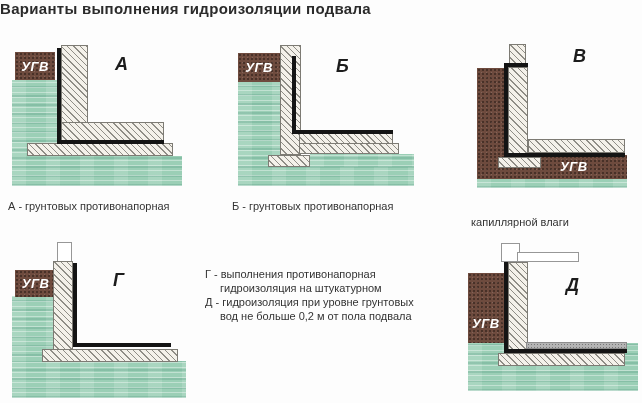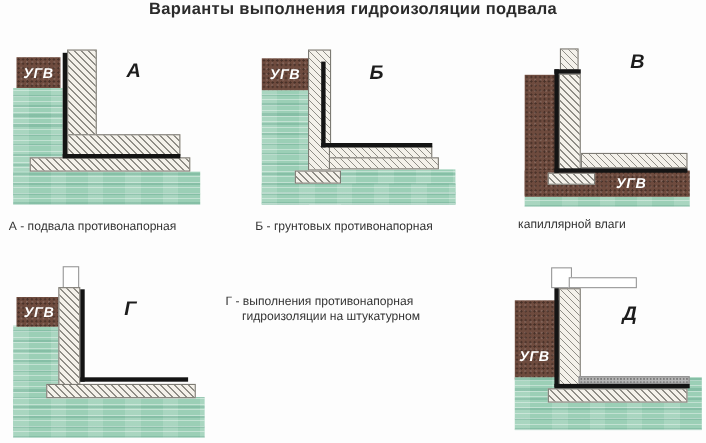--- a/index.html
+++ b/index.html
@@ -1,21 +1,21 @@
 <!DOCTYPE html>
 <html><head>
 <meta charset="utf-8">
 <style>
   * { margin:0; padding:0; box-sizing:border-box; }
   html,body { background:#ffffff; }
   body { font-family:"Liberation Sans","DejaVu Sans",sans-serif; }
   .stage { position:relative; width:642px; height:403px; background:#fdfdfd; overflow:hidden; }
 
   .title {
-    position:absolute; left:0; top:4; width:642px; text-align:center;
+    position:absolute; left:0; top:4; width:642px; 
     font-size:15px; font-weight:bold; color:#2b2b2b; letter-spacing:.3px;
   }
 
   .panel { position:absolute; }
   .panel > div, .panel > span { position:absolute; }
 
   
   .hatch {
     background-color:#f4f1ea;
     background-image:repeating-linear-gradient(45deg, transparent 0 3.5px, #8f8d86 3.5px 4.5px);
@@ -137,24 +137,26 @@
     <div class="white-block" style="left:55px; top:12px; width:62px; height:10px;"></div>
     <div class="hatch" style="left:46px; top:22px; width:20px; height:90px;"></div>
     <div class="mem" style="left:42px; top:22px; width:4px; height:90px;"></div>
     <div class="hatch" style="left:36px; top:113px; width:127px; height:13px;"></div>
     <div class="mem" style="left:42px; top:109px; width:123px; height:4px;"></div>
     <div class="gray-strip" style="left:64px; top:102px; width:101px; height:7px;"></div>
     <span class="ugv-text" style="left:10px; top:76px;">УГВ</span>
     <span class="letter" style="left:104px; top:35px;">Д</span>
   </div>
 
-  <div class="cap" style="left:8px; top:200px;">А - подвала противонапорная</div>
+  <div class="cap" style="left:8px; top:200px;">А - грунтовых противонапорная</div>
   <div class="cap" style="left:232px; top:200px;">Б - грунтовых противонапорная</div>
   <div class="cap" style="left:458px; top:198px;">
-    <div style="padding-left:13px;">капиллярной влаги</div>
+    <div style="padding-left:13px;margin-top:18px;">капиллярной влаги</div>
   </div>
 
   <div class="legend">
     <div>Г - выполнения противонапорная</div>
-    <div class="ind">гидроизоляции на штукатурном</div>
+    <div class="ind">гидроизоляция на штукатурном</div>
+    <div>Д - гидроизоляция при уровне грунтовых</div>
+    <div class="ind">вод не больше 0,2 м от пола подвала</div>
   </div>
 
 </div>
 
 </body></html>

